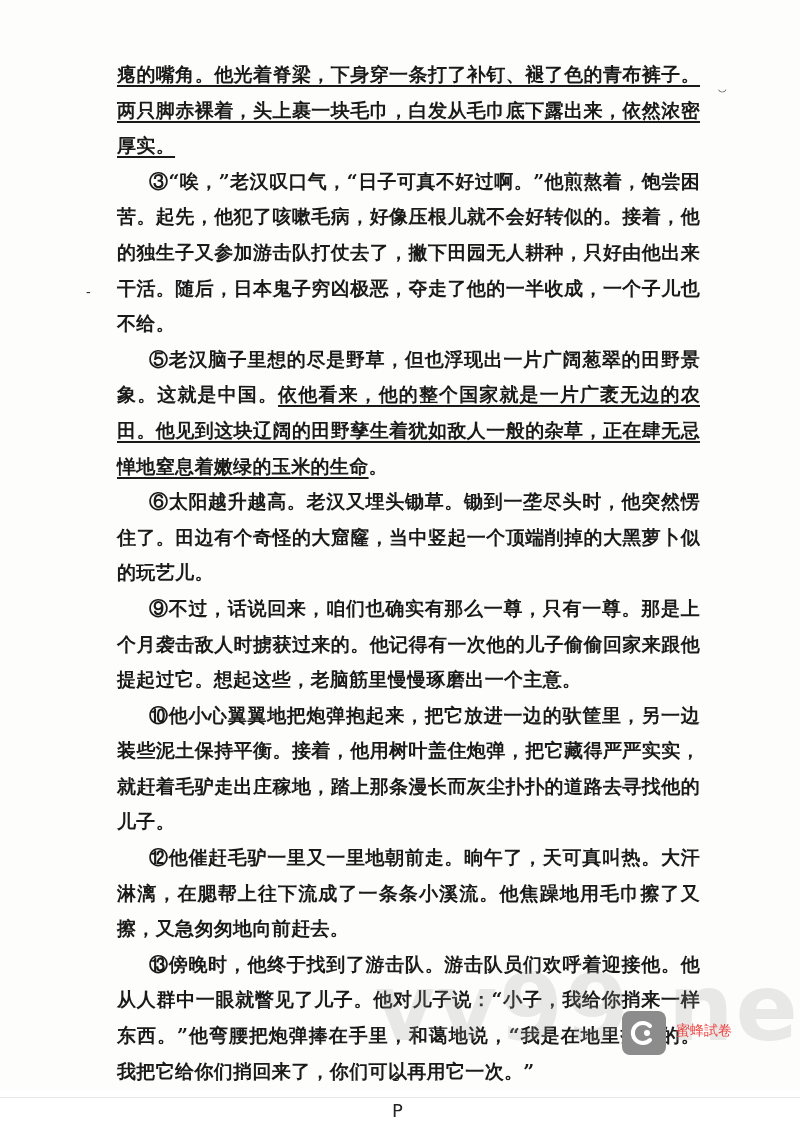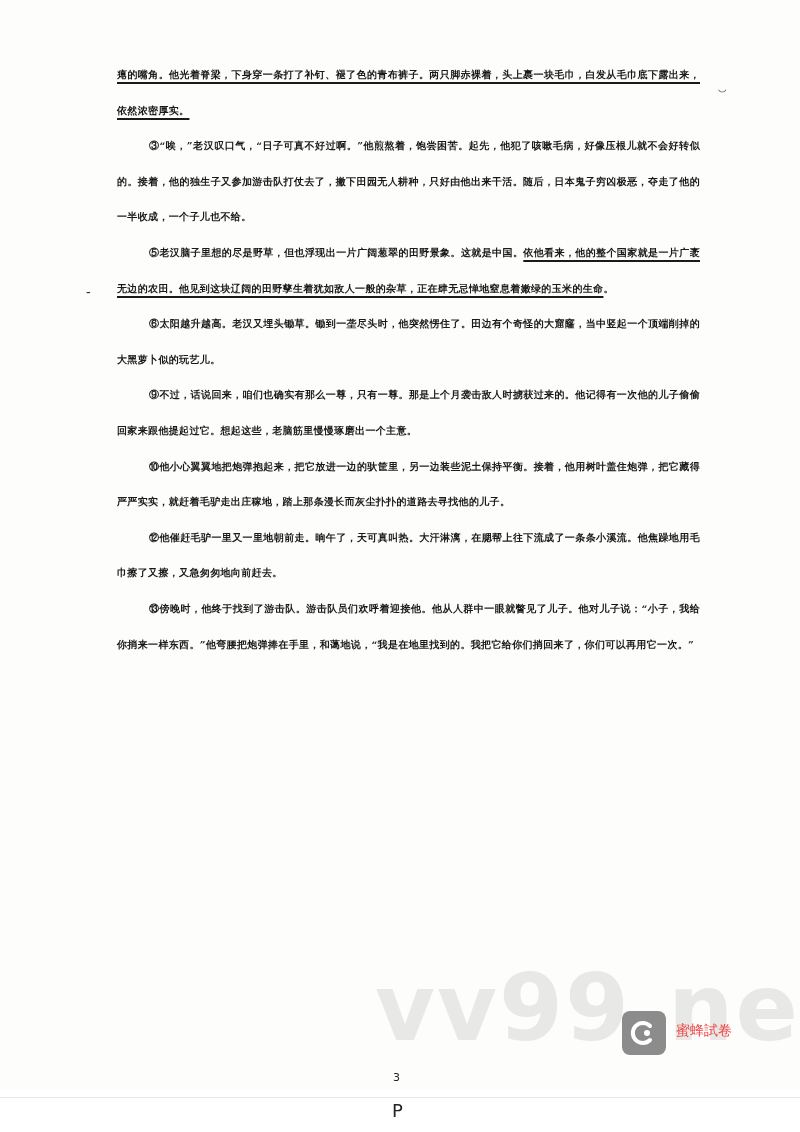--- a/index.html
+++ b/index.html
@@ -23,21 +23,21 @@
       height: 1090px;
       background: #fdfdfc;
     }
     .content {
       position: absolute;
       left: 117px;
       top: 57px;
       width: 583px;
     }
     .para {
-      font-size: 10px;
+      font-size: 19px;
       line-height: 35.6px;
       margin: 0;
       text-align: justify;
       letter-spacing: 0.35px;
       word-break: break-all;
       font-weight: 600;
     }
     .para.indent {
       text-indent: 32px;
     }

